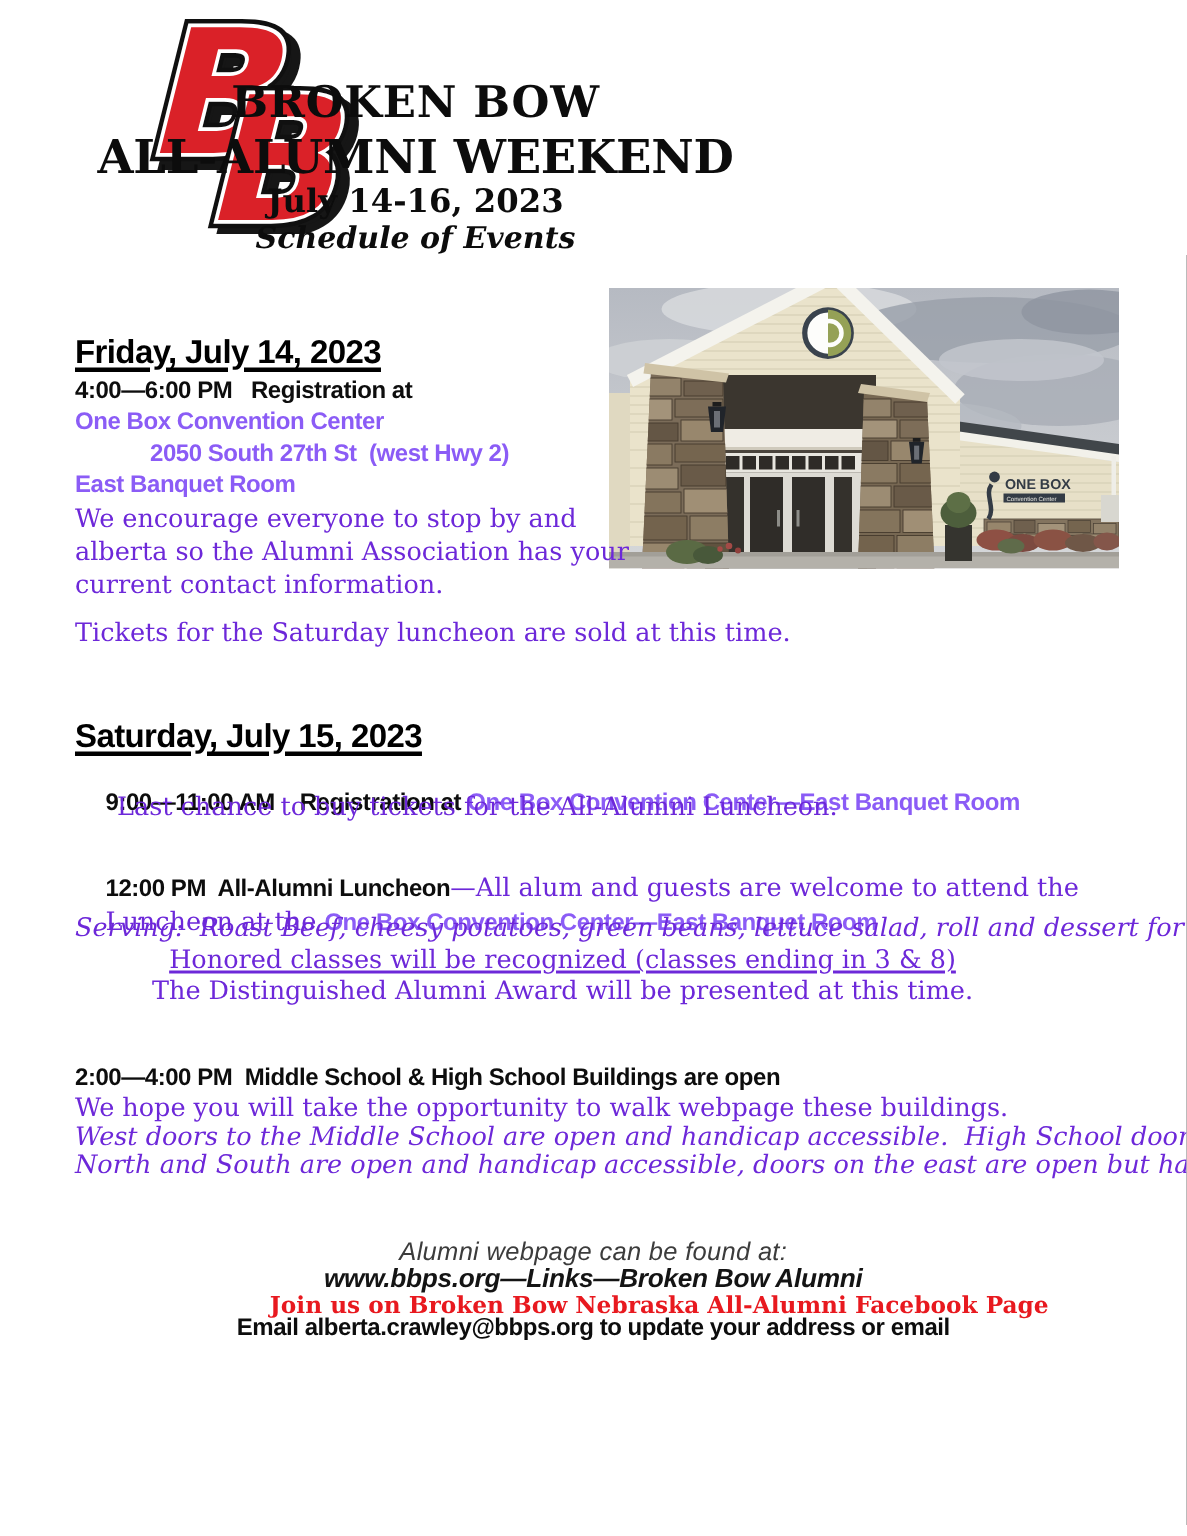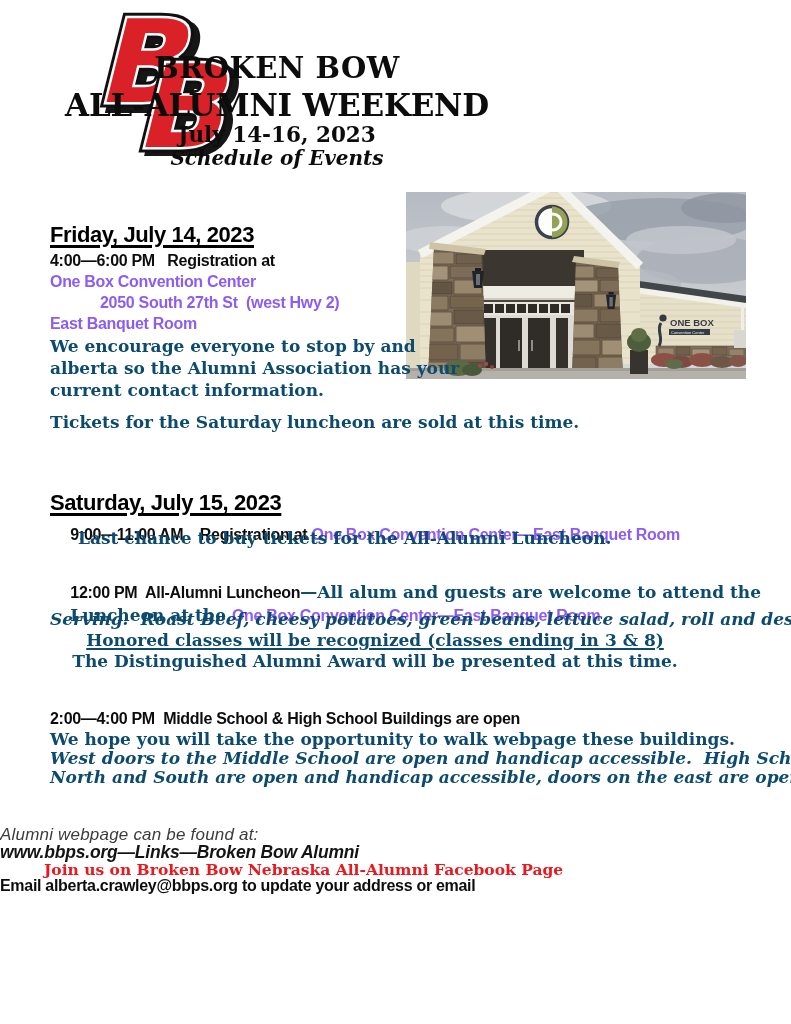--- a/index.html
+++ b/index.html
@@ -8,32 +8,32 @@
     margin:0 auto;overflow:hidden;
     font-family:"DejaVu Serif",serif;color:#111;
   }
   .line{position:absolute;white-space:pre;}
   
   .b{font-family:"Liberation Sans",sans-serif;font-weight:bold;font-size:16px;letter-spacing:-0.3px;color:#0d0d0d;}
   
   .day{font-family:"Liberation Sans",sans-serif;font-weight:bold;font-size:22px;letter-spacing:-0.4px;color:#000;
        text-decoration:underline;text-underline-offset:3px;text-decoration-thickness:2.5px;}
   
-  .ser{font-family:"DejaVu Serif",serif;font-size:17px;color:#0c4a6e;font-weight:bold;}
+  .ser{font-family:"DejaVu Serif",serif;font-size:17px;color:#6d28d9;}
   .it{font-style:italic;}
   .blue{color:#8b5cf6;}
   .uthin{text-decoration:underline;text-underline-offset:2px;text-decoration-thickness:1.5px;}
   .ctr{text-align:center;white-space:pre;}
   .tl{position:absolute;left:0;width:530px;text-align:center;white-space:pre;color:#0c0c0c;padding-left:12px;}
   .title1{top:51px;font:bold 29px "DejaVu Serif",serif;letter-spacing:0.5px;}
   .title2{top:87px;font:bold 31px "DejaVu Serif",serif;letter-spacing:-0.2px;}
   .title3{top:122px;font:bold 21.5px "DejaVu Serif",serif;}
   .title4{top:146px;font:bold italic 20px "DejaVu Serif",serif;}
   
-  .f{position:absolute;left:0;width:791px;text-align:left;white-space:pre;}
+  .f{position:absolute;left:0;width:791px;text-align:center;white-space:pre;}
   .f1{top:825px;font:italic 17px "Liberation Sans",sans-serif;color:#3c3c3c;letter-spacing:0.2px;}
   .f2{top:842px;font:bold italic 17.5px "Liberation Sans",sans-serif;color:#141414;letter-spacing:-0.2px;}
   .f3{top:860px;font:bold 15.5px "DejaVu Serif",serif;color:#e8191f;padding-left:44px;}
   .f4{top:877px;font:bold 16px "Liberation Sans",sans-serif;color:#0d0d0d;letter-spacing:-0.3px;}
   .logo-svg{position:absolute;left:84px;top:6px;}
   .photo{position:absolute;left:406px;top:192px;width:340px;height:187px;}
 </style>
 </head>
 <body>
 
@@ -243,21 +243,21 @@
   <div class="line day" style="left:50px;top:222px;">Friday, July 14, 2023</div>
   <div class="line b" style="left:50px;top:252px;">4:00—6:00 PM   Registration at</div>
   <div class="line b blue" style="left:50px;top:273px;">One Box Convention Center</div>
   <div class="line b blue" style="left:100px;top:294px;">2050 South 27th St  (west Hwy 2)</div>
   <div class="line b blue" style="left:50px;top:315px;">East Banquet Room</div>
   <div class="line ser" style="left:50px;top:336px;">We encourage everyone to stop by and</div>
   <div class="line ser" style="left:50px;top:358px;">alberta so the Alumni Association has your</div>
   <div class="line ser" style="left:50px;top:380px;">current contact information.</div>
   <div class="line ser" style="left:50px;top:412px;">Tickets for the Saturday luncheon are sold at this time.</div>
 
-  <div class="line day" style="left:50px;top:490px;">Saturday, July 15, 2023</div>
+  <div class="line day" style="left:50px;top:478px;">Saturday, July 15, 2023</div>
   <div class="line" style="left:50px;top:506px;">
     <span class="b">9:00—11:00 AM    Registration at </span><span class="b blue">One Box Convention Center—East Banquet Room</span>
   </div>
   <div class="line ser" style="left:50px;top:528px;margin-left:28px;">Last chance to buy tickets for the All-Alumni Luncheon.</div>
 
   <div class="line" style="left:50px;top:563px;">
     <span class="b">12:00 PM  All-Alumni Luncheon</span><span class="ser">—All alum and guests are welcome to attend the</span>
   </div>
   <div class="line" style="left:50px;top:586px;">
     <span class="ser">Luncheon at the </span><span class="b blue">One Box Convention Center—East Banquet Room</span>

